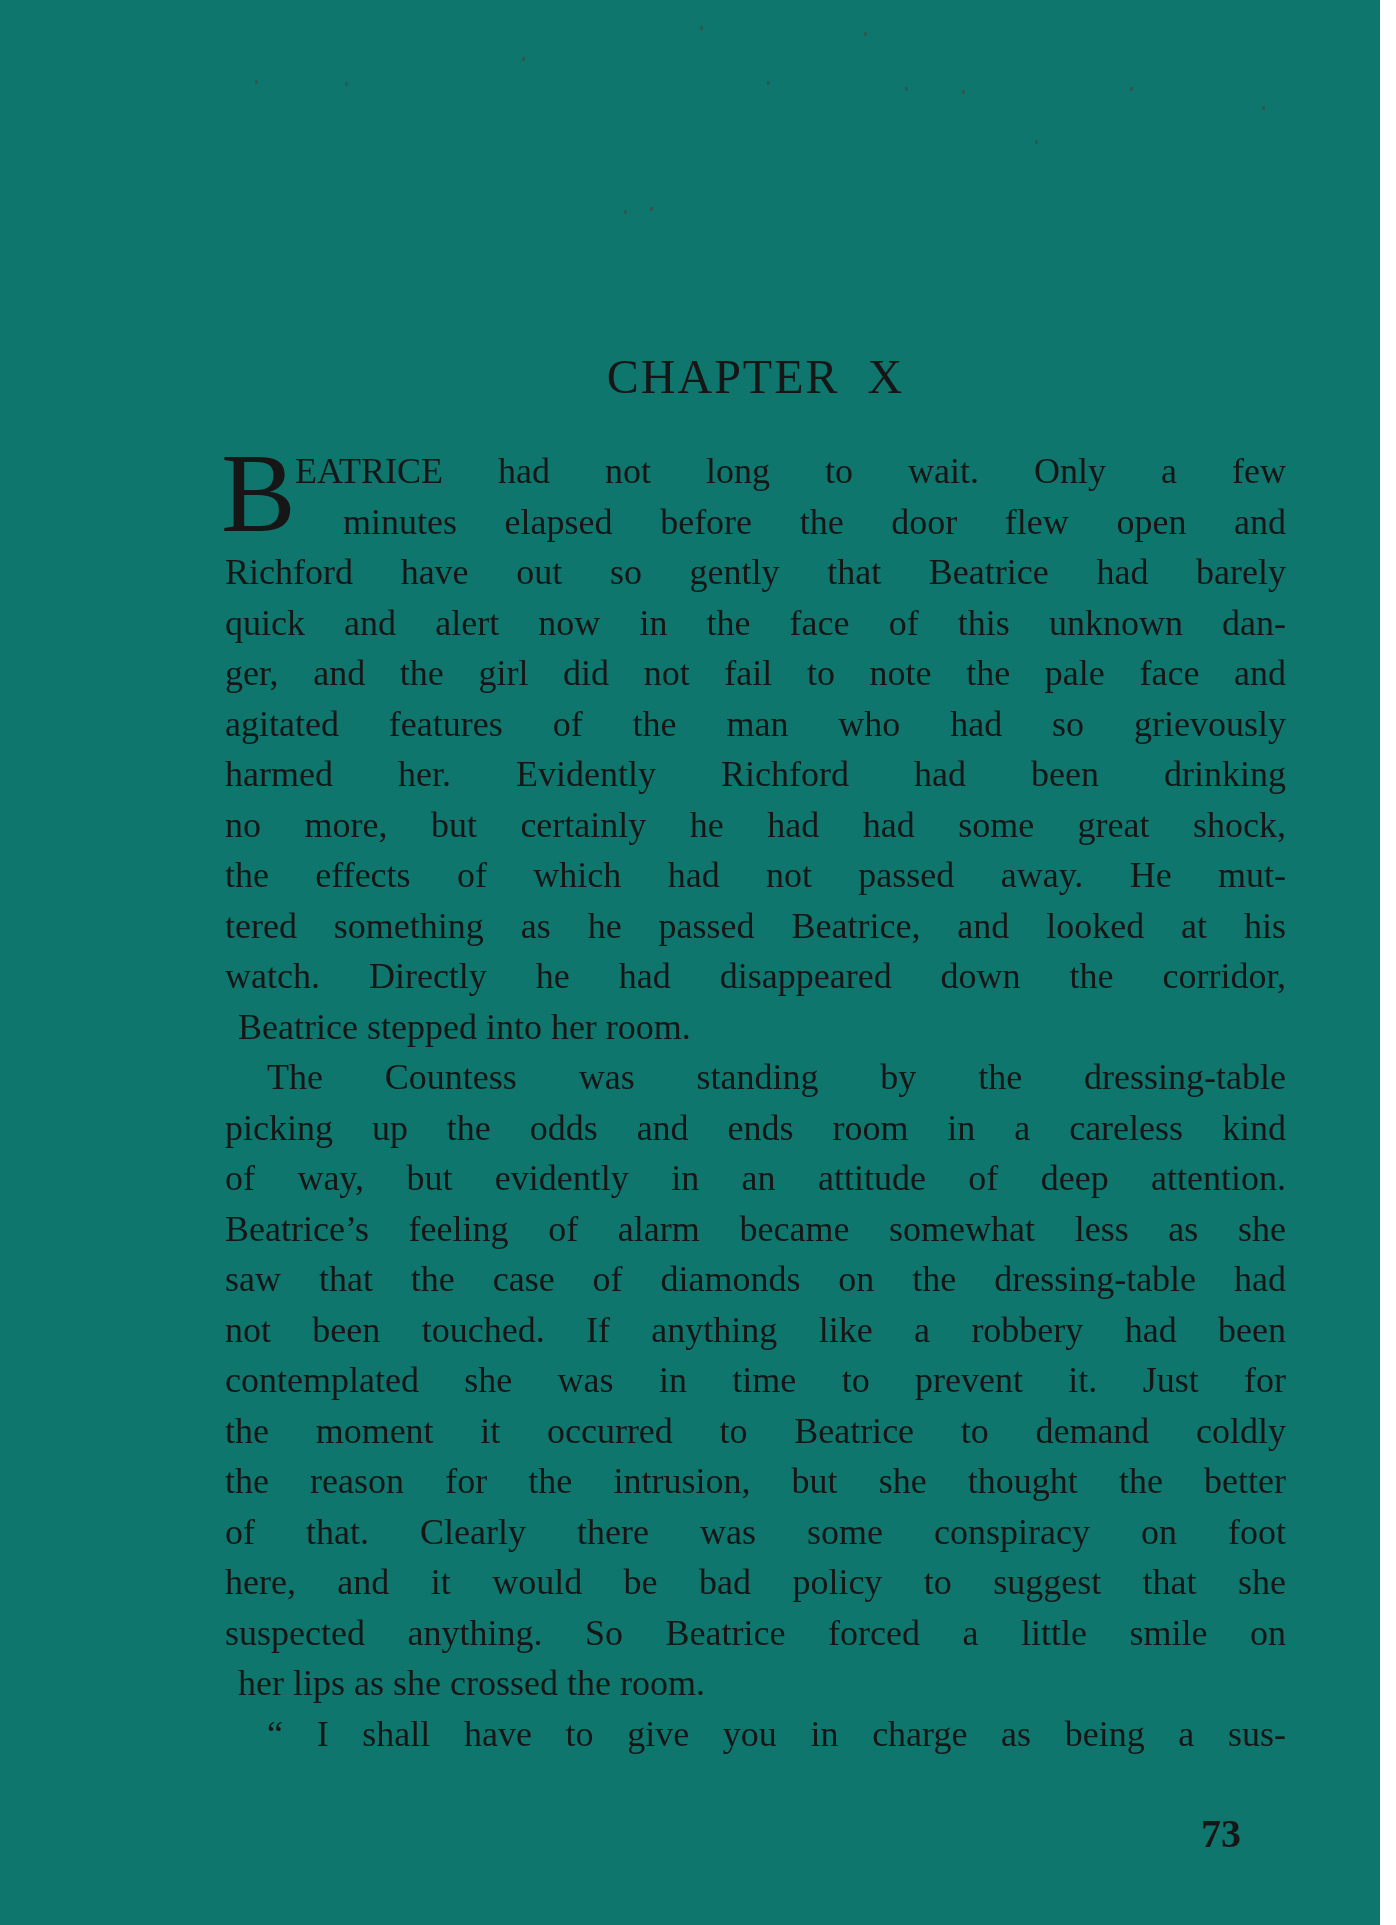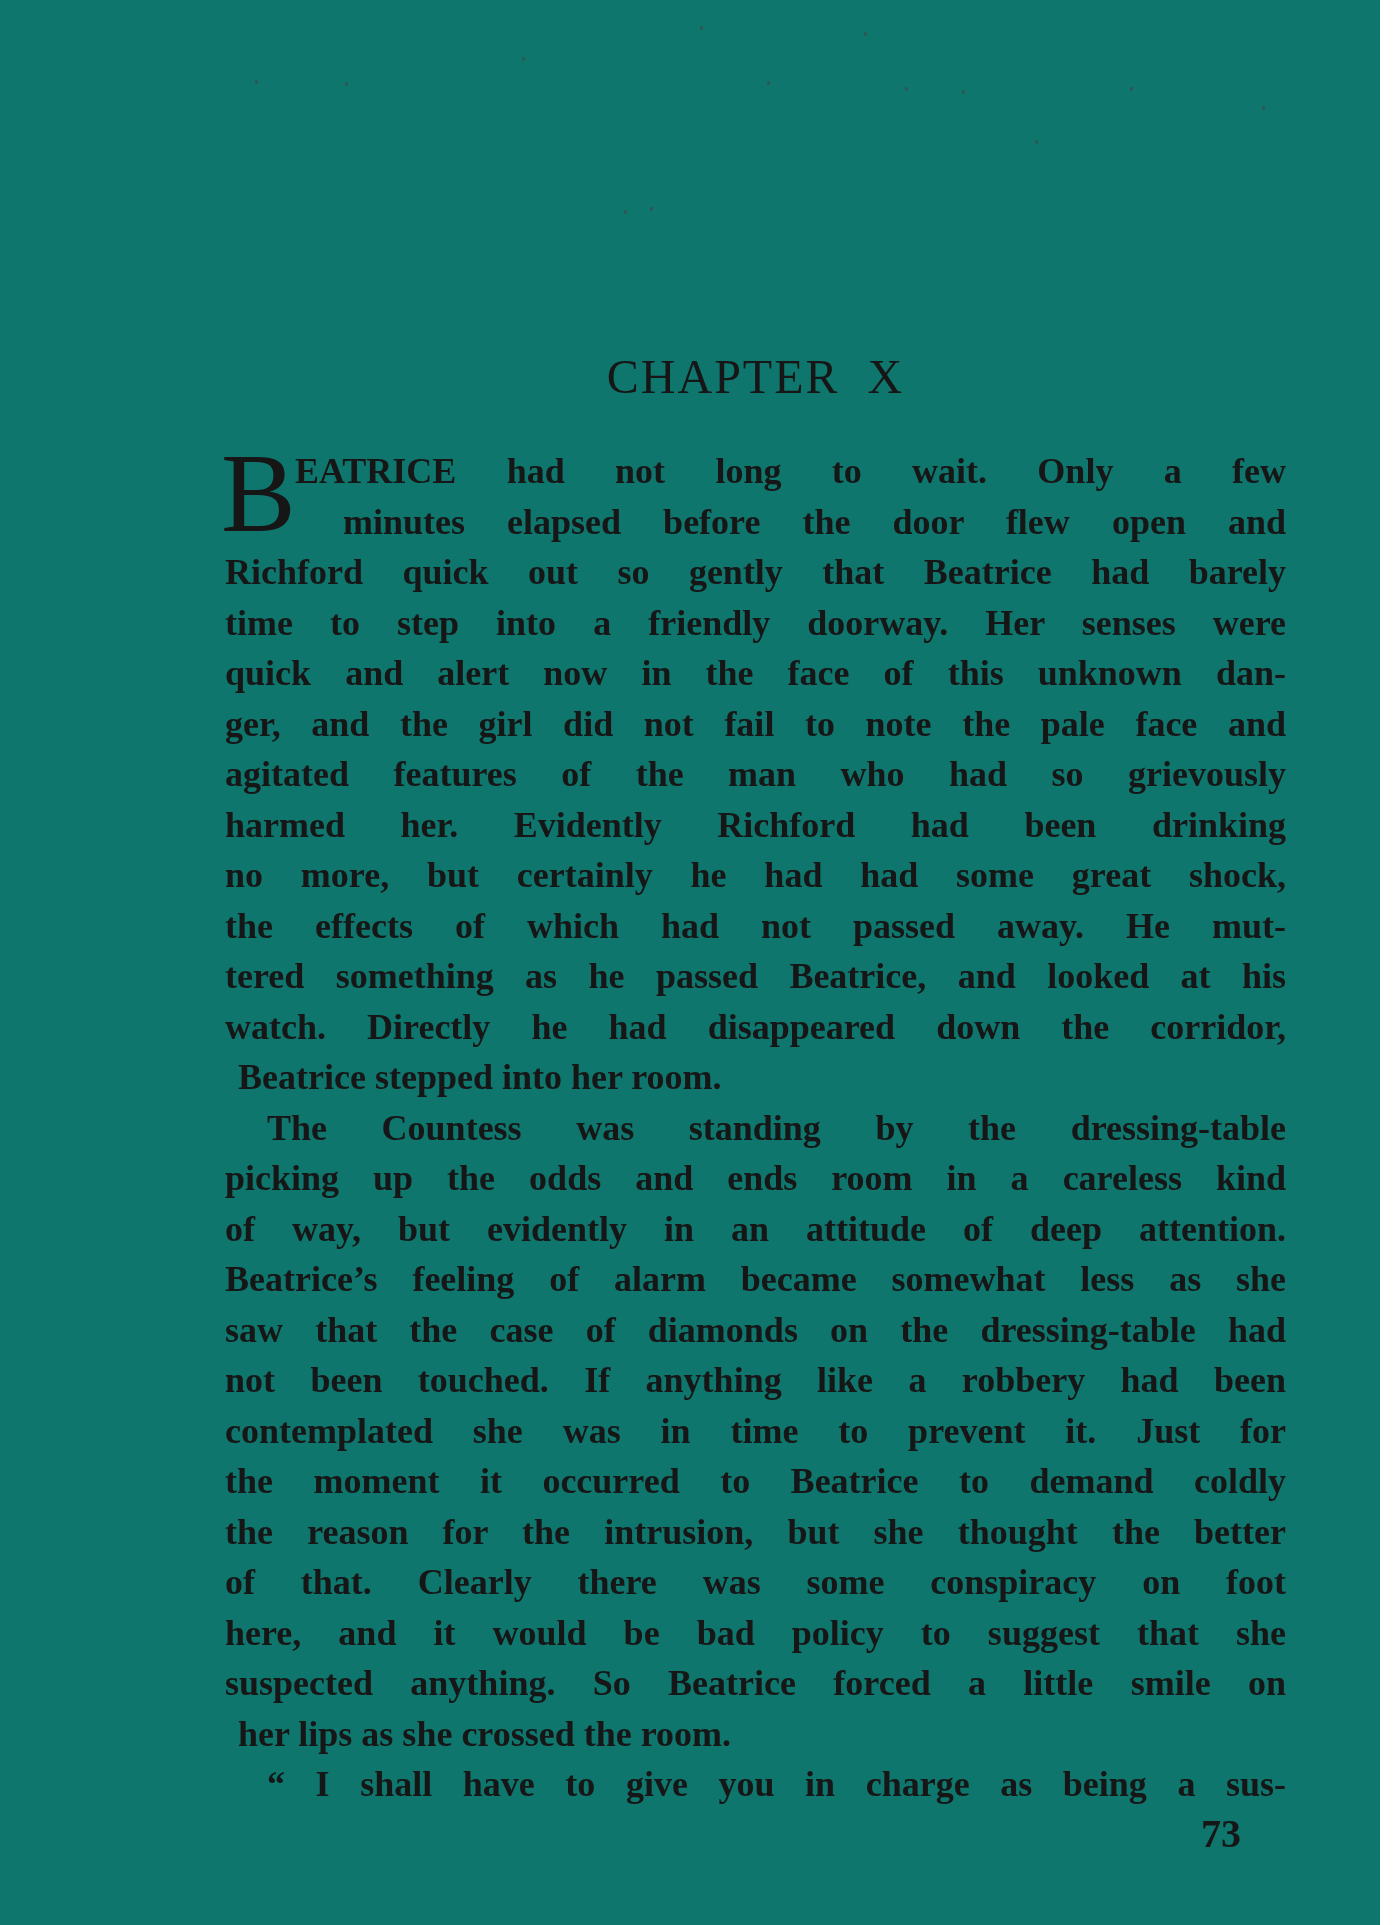--- a/index.html
+++ b/index.html
@@ -42,21 +42,20 @@
     top: 446px;
     width: 1061px;
     font-size: 36px;
     line-height: 50.5px;
   }
   .line {
     text-align: justify;
     text-align-last: justify;
     height: 50.5px;
     white-space: nowrap;
-    font-weight: bold;
   }
   .line.dc1 { padding-left: 70px; }
   .line.dc2 { padding-left: 118px; }
   .line.indent { text-indent: 42px; }
   .line.endline {
     text-align: left;
     text-align-last: left;
     margin-left: 13px;
   }
   .page-number {
@@ -83,22 +82,21 @@
 
 <div class="page">
 
   <div class="chapter-heading">CHAPTER X</div>
 
   <div class="drop-cap">B</div>
 
   <div class="body-lines">
       <div class="line dc1">EATRICE had not long to wait. Only a few</div>
       <div class="line dc2">minutes elapsed before the door flew open and</div>
-      <div class="line">Richford quick out so gently that Beatrice had barely</div>
-      <div class="line">time to step into a friendly doorway. Her senses were</div>
+      <div class="line">Richford have out so gently that Beatrice had barely</div>
       <div class="line">quick and alert now in the face of this unknown dan-</div>
       <div class="line">ger, and the girl did not fail to note the pale face and</div>
       <div class="line">agitated features of the man who had so grievously</div>
       <div class="line">harmed her. Evidently Richford had been drinking</div>
       <div class="line">no more, but certainly he had had some great shock,</div>
       <div class="line">the effects of which had not passed away. He mut-</div>
       <div class="line">tered something as he passed Beatrice, and looked at his</div>
       <div class="line">watch. Directly he had disappeared down the corridor,</div>
       <div class="line endline">Beatrice stepped into her room.</div>
       <div class="line indent">The Countess was standing by the dressing-table</div>

